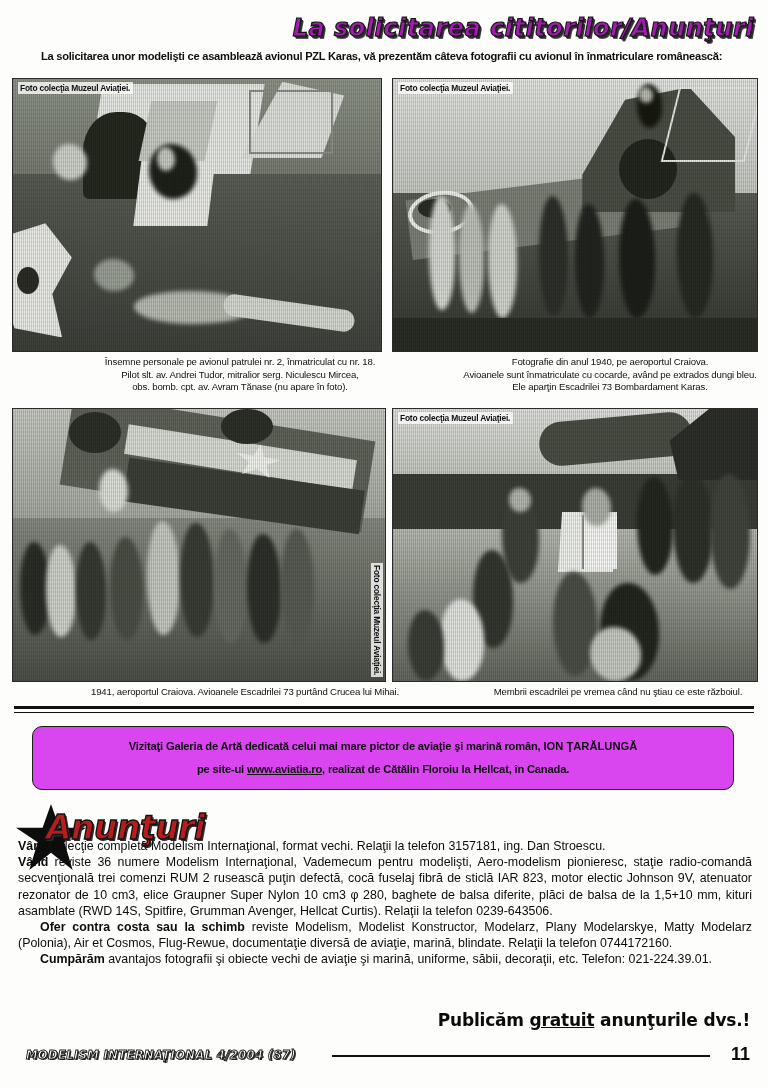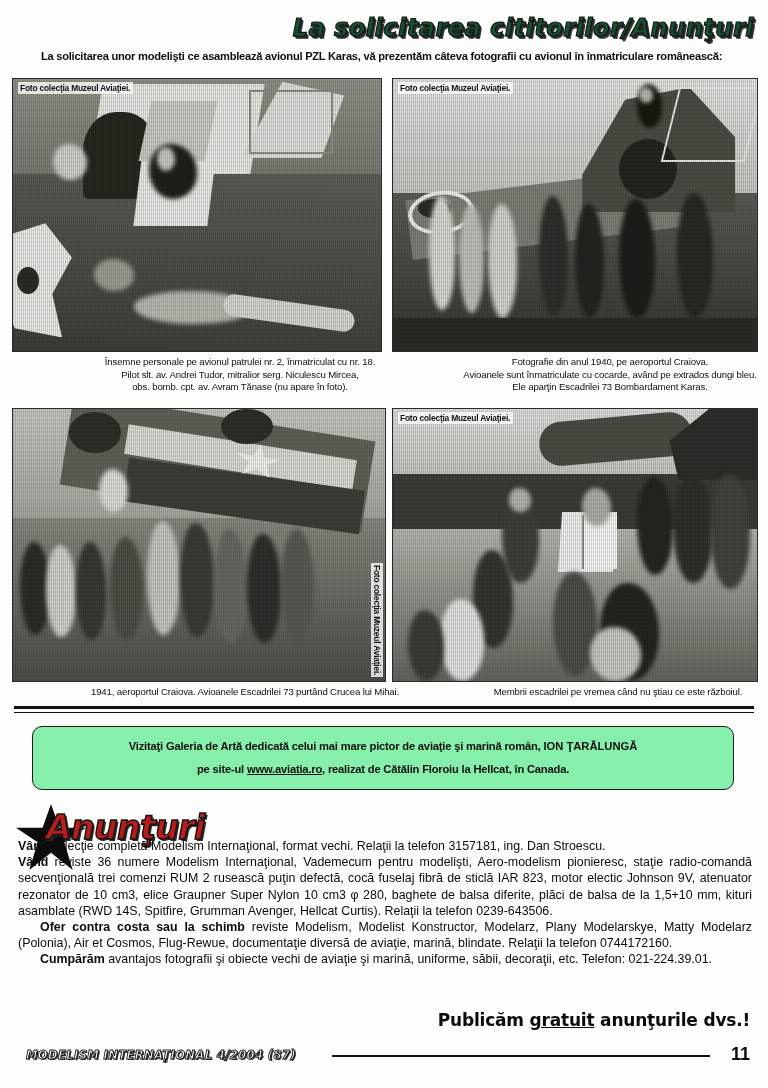--- a/index.html
+++ b/index.html
@@ -16,21 +16,21 @@
     background:#fdfdfb;
   }
   
   .hdr-title{
     position:absolute;left:0;right:14px;top:14px;
     text-align:right;
     font-size:24px;
     font-weight:bold;
     font-style:italic;
     letter-spacing:.5px;
-    color:#14532d;
+    color:#a21caf;
     -webkit-text-stroke:1.2px #151515;
     text-shadow:
        2px 2px 0 #2b2b2b,
        2.5px 2.5px 0 #555,
        1px 1px 0 #1a1a1a;
     font-family:"DejaVu Sans", sans-serif;
     white-space:nowrap;
   }
   .subtitle{
     position:absolute;left:24px;right:18px;top:50px;
@@ -108,21 +108,21 @@
   .rule{
     position:absolute;background:#111;
   }
   .rule.thick{height:3px;}
   .rule.thin{height:1.4px;}
 
   
   .gal-box{
     position:absolute;left:32px;top:726px;width:700px;height:62px;
     border:1.6px solid #1c1c1c;border-radius:10px;
-    background:#86efac;
+    background:#d946ef;
   }
   .gal-line{
     position:absolute;left:0;right:0;
     text-align:center;
     font-size:11.2px;
     font-weight:bold;
     color:#101010;
     letter-spacing:-.2px;
     white-space:nowrap;
   }

